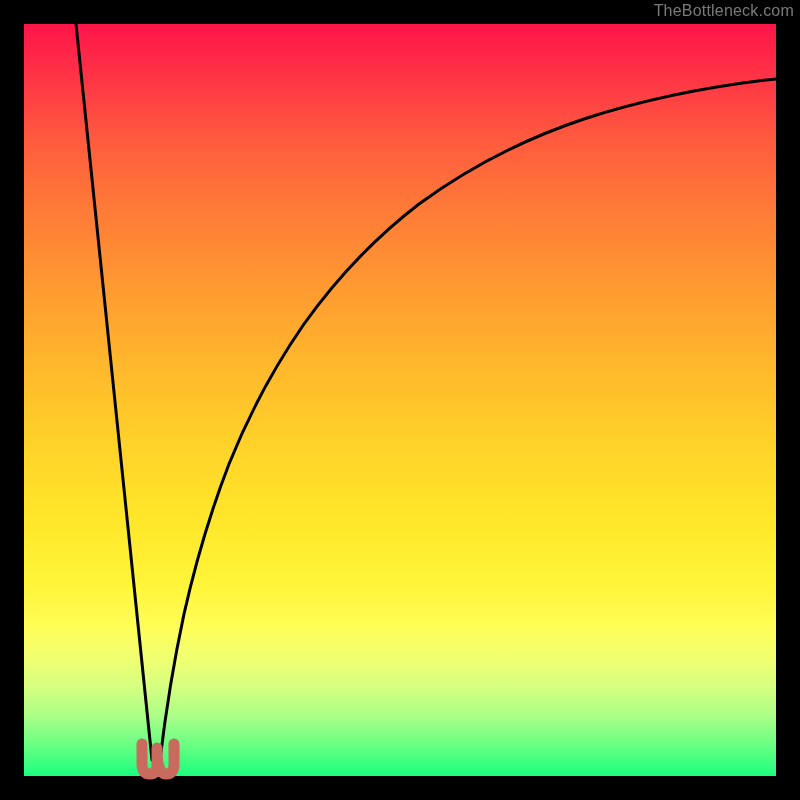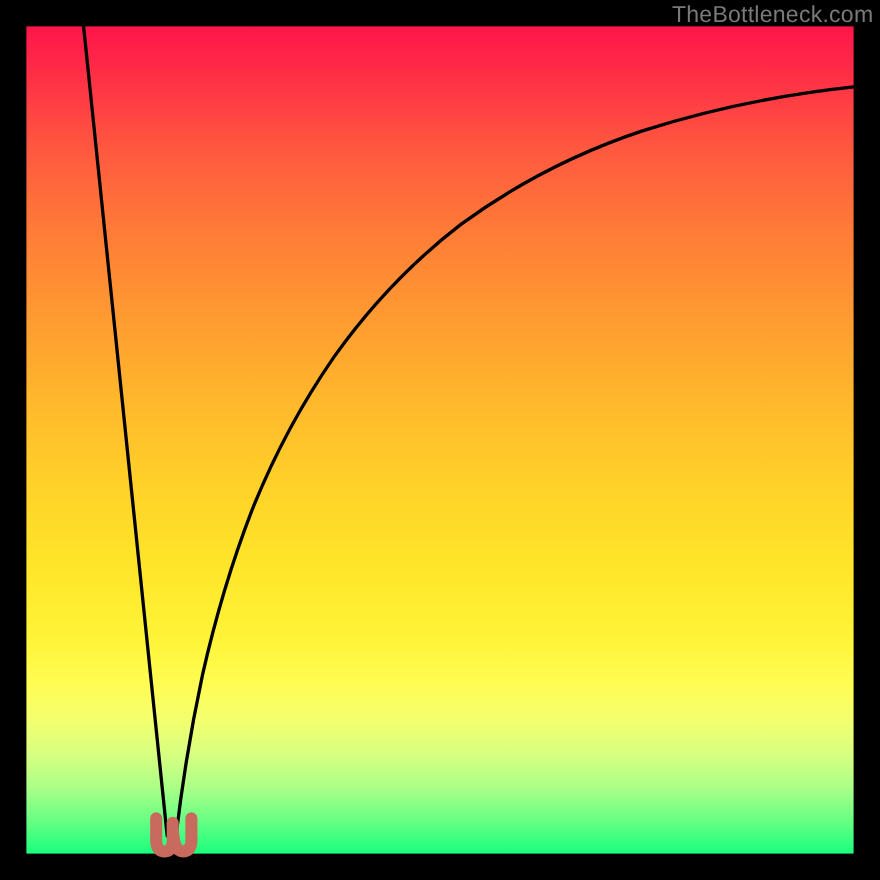--- a/index.html
+++ b/index.html
@@ -41,21 +41,21 @@
     top: 24px;
     width: 752px;
     height: 752px;
     overflow: visible;
   }
   .attribution {
     position: absolute;
     top: 2px;
     right: 6px;
     color: #7a7a7a;
-    font-size: 21px;
+    font-size: 16px;
     letter-spacing: 0.2px;
   }
 </style>
 </head>
 <body>
 
 <div class="frame"></div>
 
 <svg class="curves" viewBox="0 0 752 752">
 

